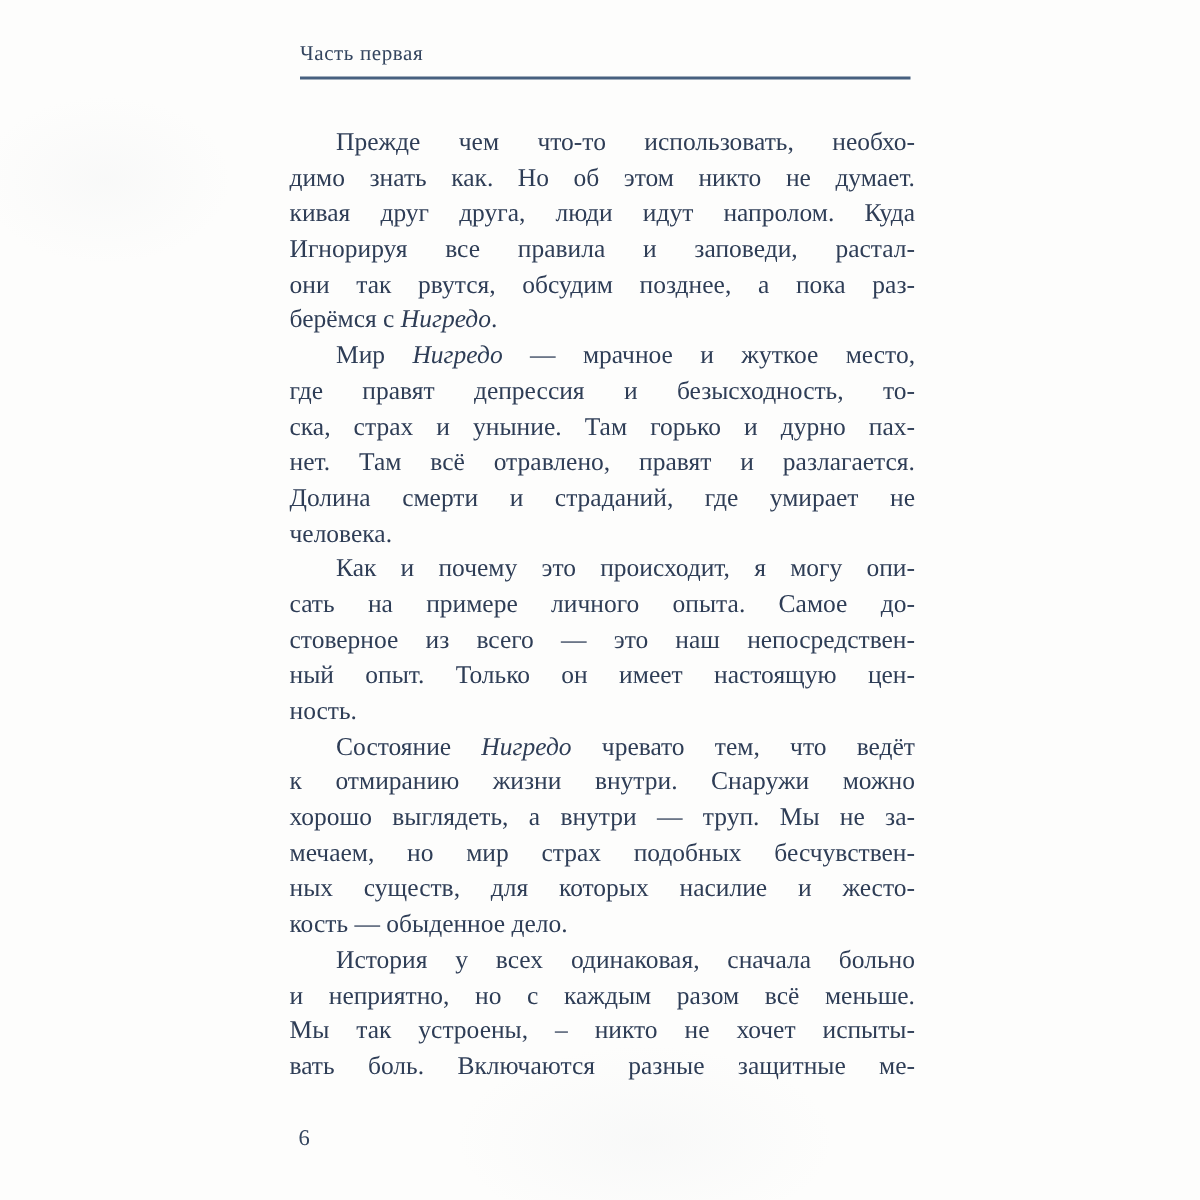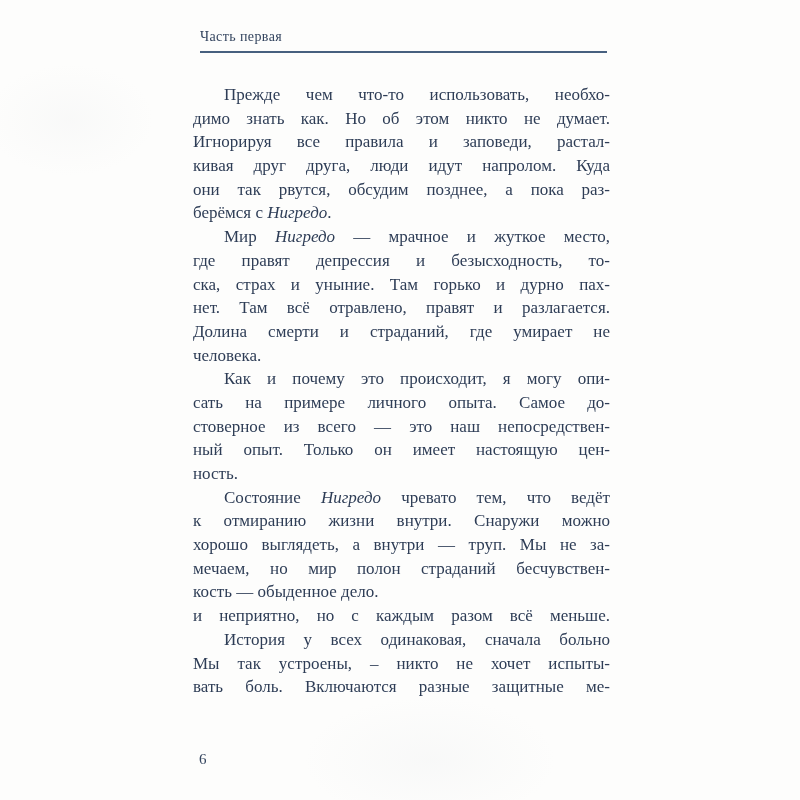--- a/index.html
+++ b/index.html
@@ -74,22 +74,22 @@
 <body>
 
 <div class="page">
   <span class="running-title">Часть первая</span>
   <div class="header-rule"></div>
 
   <div class="body-col">
       <div class="paragraph">
         <div class="line indent"><span>Прежде чем что-то использовать, необхо-</span></div>
         <div class="line"><span>димо знать как. Но об этом никто не думает.</span></div>
+        <div class="line"><span>кивая друг друга, люди идут напролом. Куда</span></div>
         <div class="line"><span>Игнорируя все правила и заповеди, растал-</span></div>
-        <div class="line"><span>кивая друг друга, люди идут напролом. Куда</span></div>
         <div class="line"><span>они так рвутся, обсудим позднее, а пока раз-</span></div>
         <div class="line endline"><span>берёмся с </span><span class="it">Нигредо</span><span>.</span></div>
       </div>
       <div class="paragraph">
         <div class="line indent"><span>Мир </span><span class="it">Нигредо</span><span> — мрачное и жуткое место,</span></div>
         <div class="line"><span>где правят депрессия и безысходность, то-</span></div>
         <div class="line"><span>ска, страх и уныние. Там горько и дурно пах-</span></div>
         <div class="line"><span>нет. Там всё отравлено, правят и разлагается.</span></div>
         <div class="line"><span>Долина смерти и страданий, где умирает не</span></div>
         <div class="line endline"><span>человека.</span></div>
@@ -98,25 +98,26 @@
         <div class="line indent"><span>Как и почему это происходит, я могу опи-</span></div>
         <div class="line"><span>сать на примере личного опыта. Самое до-</span></div>
         <div class="line"><span>стоверное из всего — это наш непосредствен-</span></div>
         <div class="line"><span>ный опыт. Только он имеет настоящую цен-</span></div>
         <div class="line endline"><span>ность.</span></div>
       </div>
       <div class="paragraph">
         <div class="line indent"><span>Состояние </span><span class="it">Нигредо</span><span> чревато тем, что ведёт</span></div>
         <div class="line"><span>к отмиранию жизни внутри. Снаружи можно</span></div>
         <div class="line"><span>хорошо выглядеть, а внутри — труп. Мы не за-</span></div>
-        <div class="line"><span>мечаем, но мир полон страданий бесчувствен-</span></div>
+        <div class="line"><span>мечаем, но мир страх подобных бесчувствен-</span></div>
+        <div class="line"><span>ных существ, для которых насилие и жесто-</span></div>
         <div class="line endline"><span>кость — обыденное дело.</span></div>
       </div>
       <div class="paragraph">
+        <div class="line indent"><span>История у всех одинаковая, сначала больно</span></div>
         <div class="line"><span>и неприятно, но с каждым разом всё меньше.</span></div>
-        <div class="line indent"><span>История у всех одинаковая, сначала больно</span></div>
         <div class="line"><span>Мы так устроены, – никто не хочет испыты-</span></div>
         <div class="line"><span>вать боль. Включаются разные защитные ме-</span></div>
       </div>
     </div>
 
   <span class="page-number">6</span>
 </div>
 
 </body></html>

